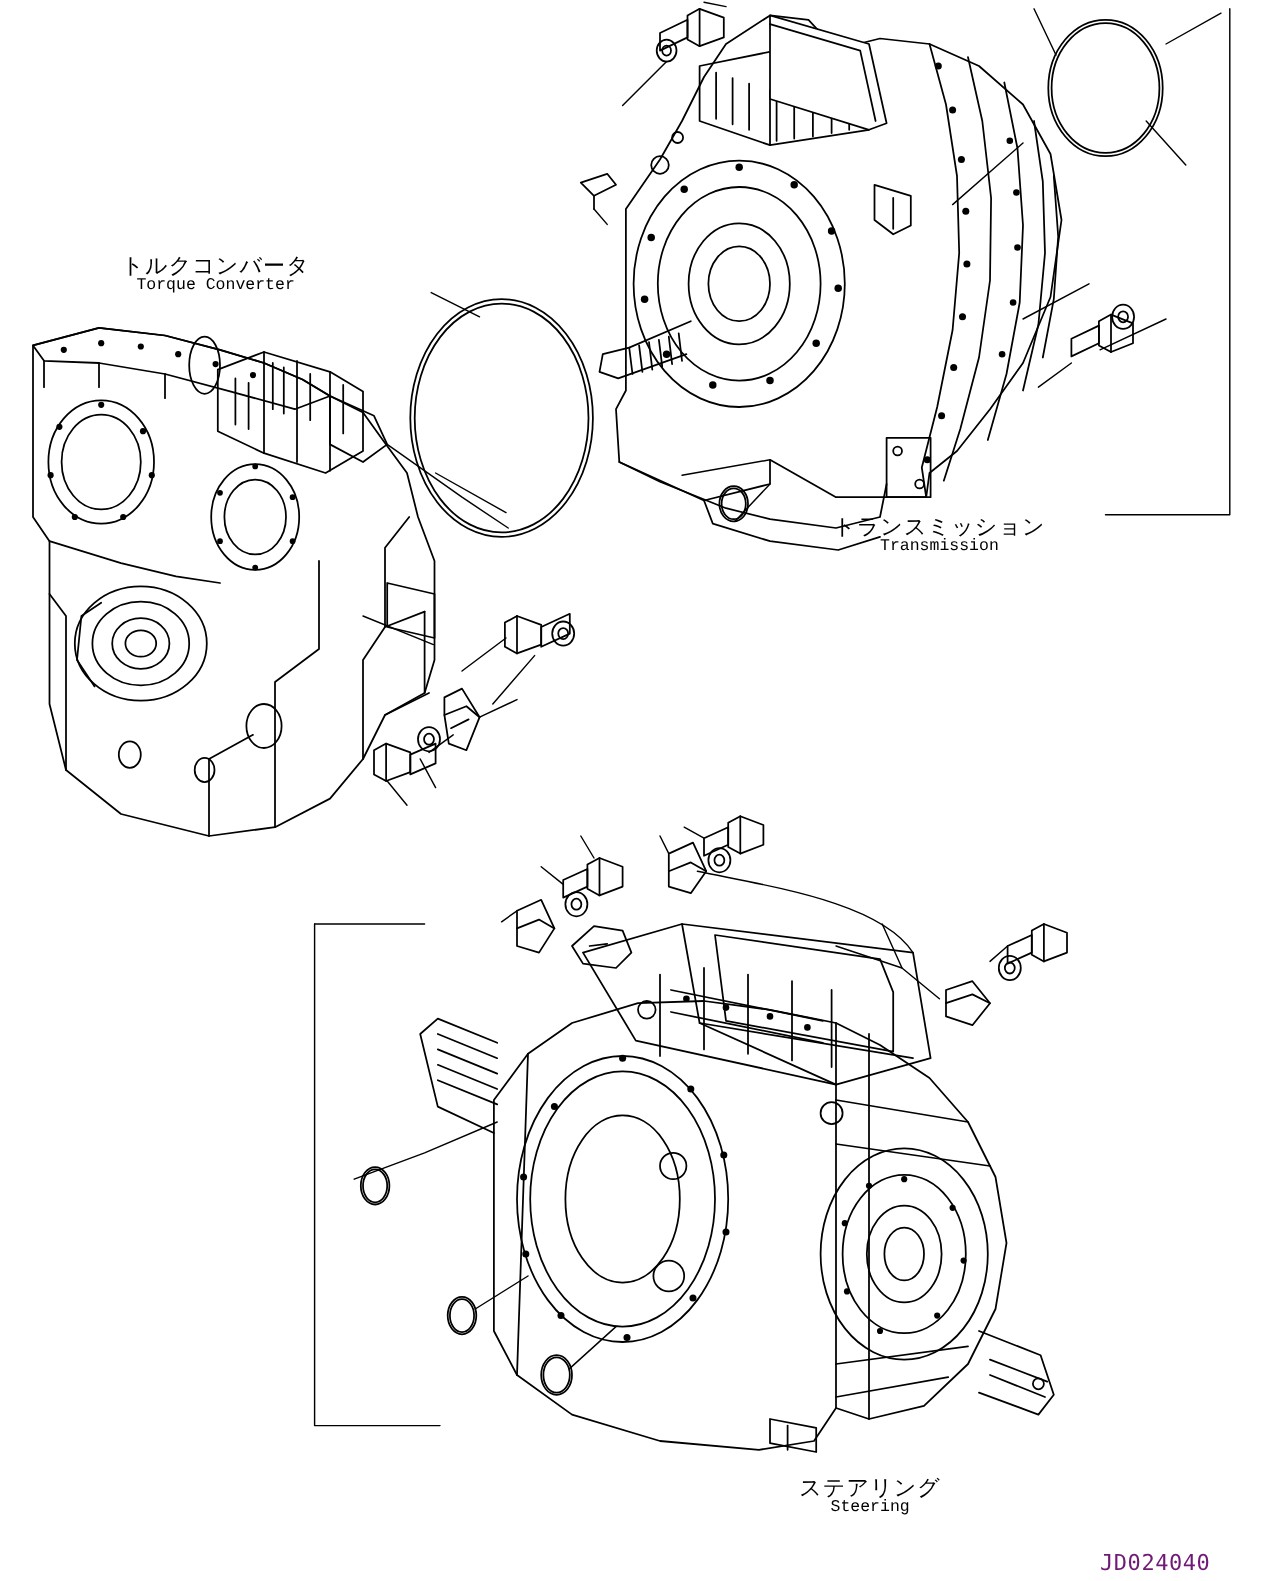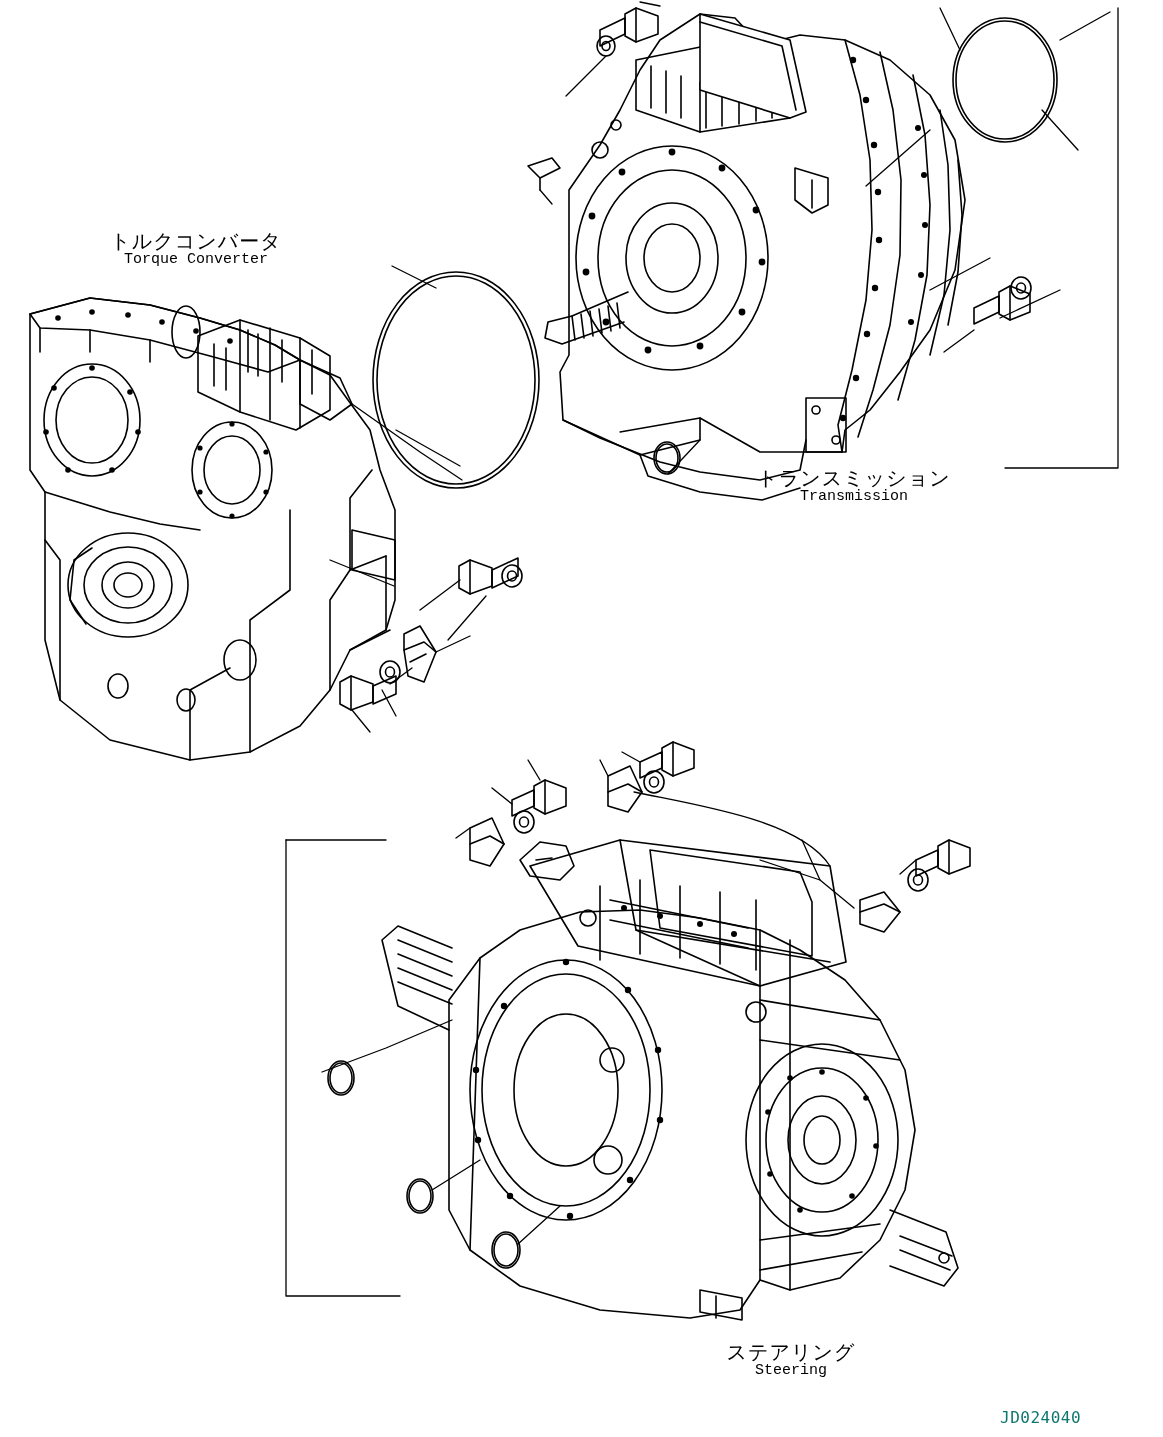--- a/index.html
+++ b/index.html
@@ -39,22 +39,22 @@
   }
   .label .en {
     display: block;
     font-family: Liberation Mono, monospace;
     font-size: 15px;
     letter-spacing: 0px;
   }
   #drawing-number {
     position: absolute;
     font-family: "DejaVu Sans Mono", monospace;
-    font-size: 16px;
-    color: #0f766e;
+    font-size: 20px;
+    color: #701a75;
     letter-spacing: 0.5px;
   }
 </style>
 </head>
 <body>
 
 <div id="sheet">
 
   <svg class="layer" viewBox="0 0 1163 1437">
     <g fill="none" stroke="#000000" stroke-width="1.6" stroke-linejoin="round" stroke-linecap="round">

